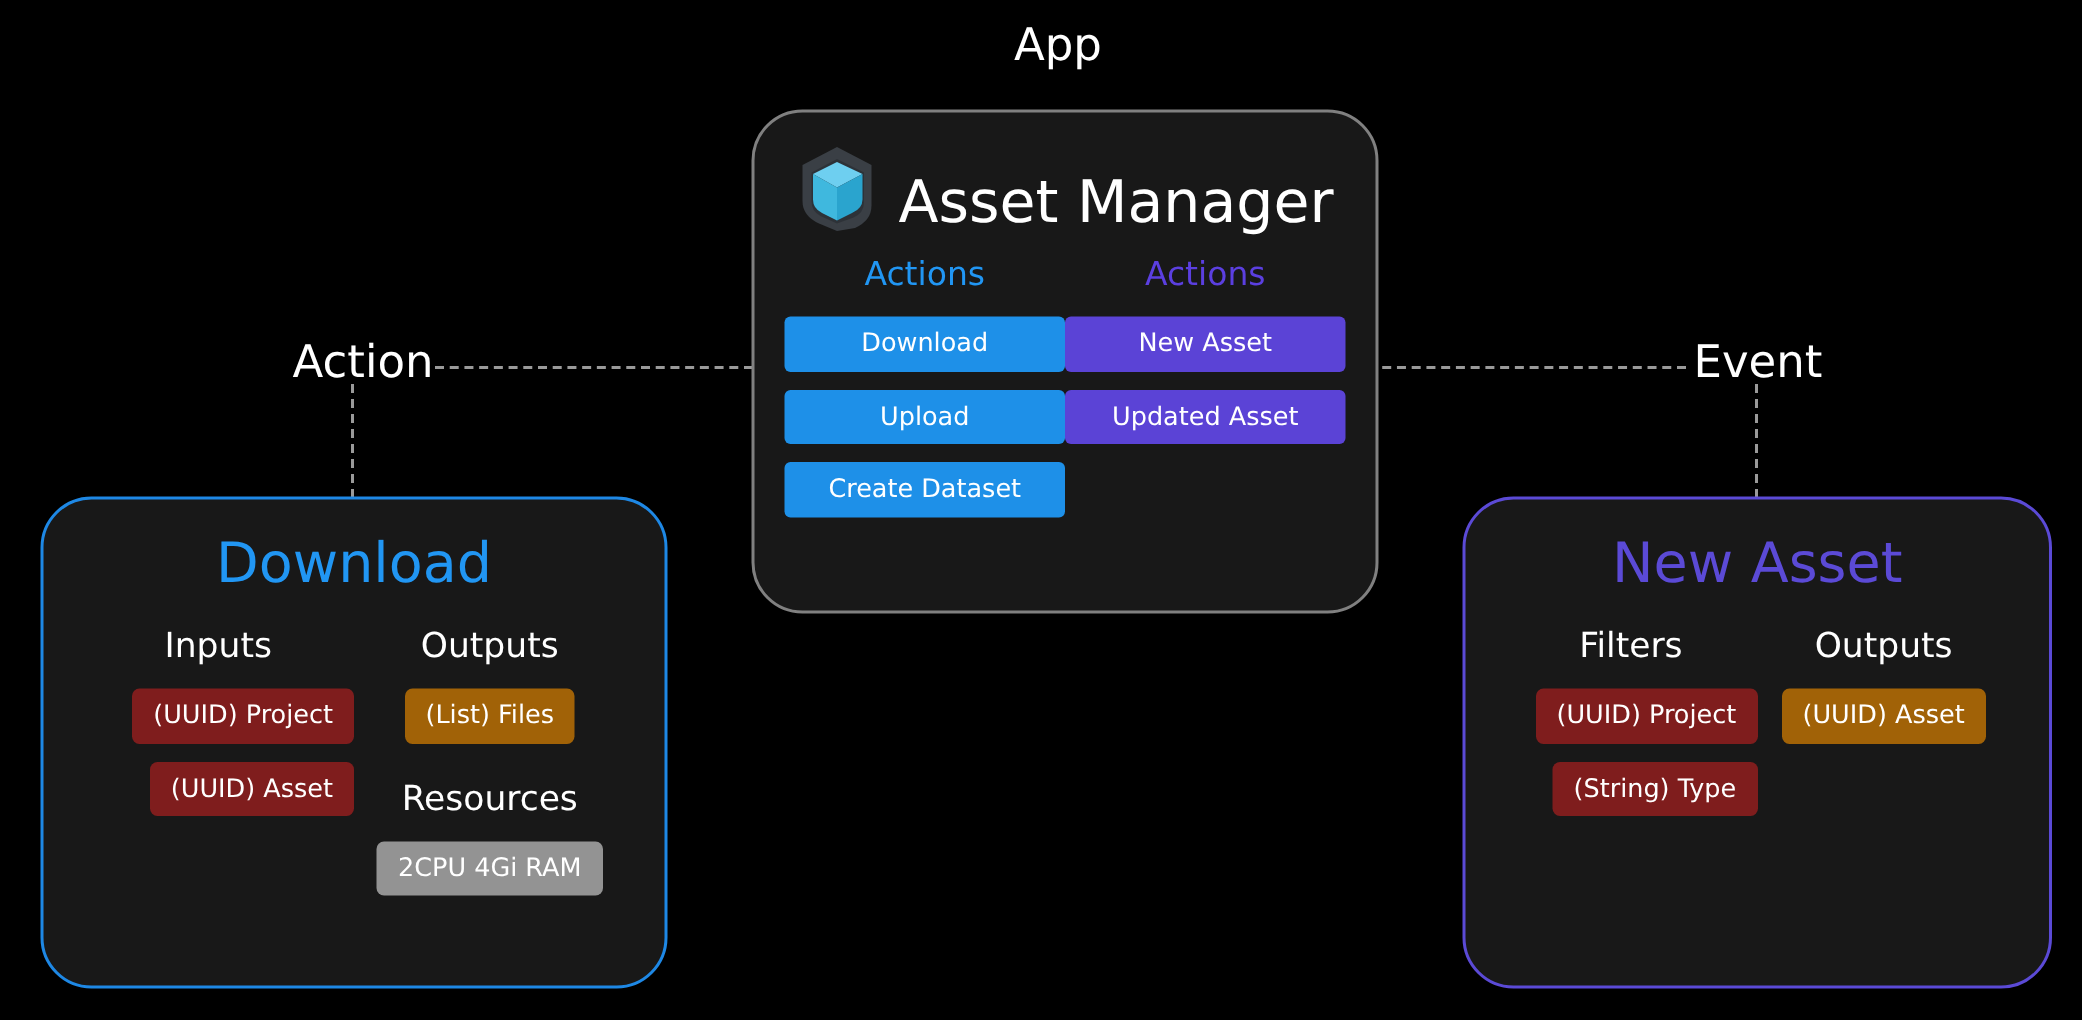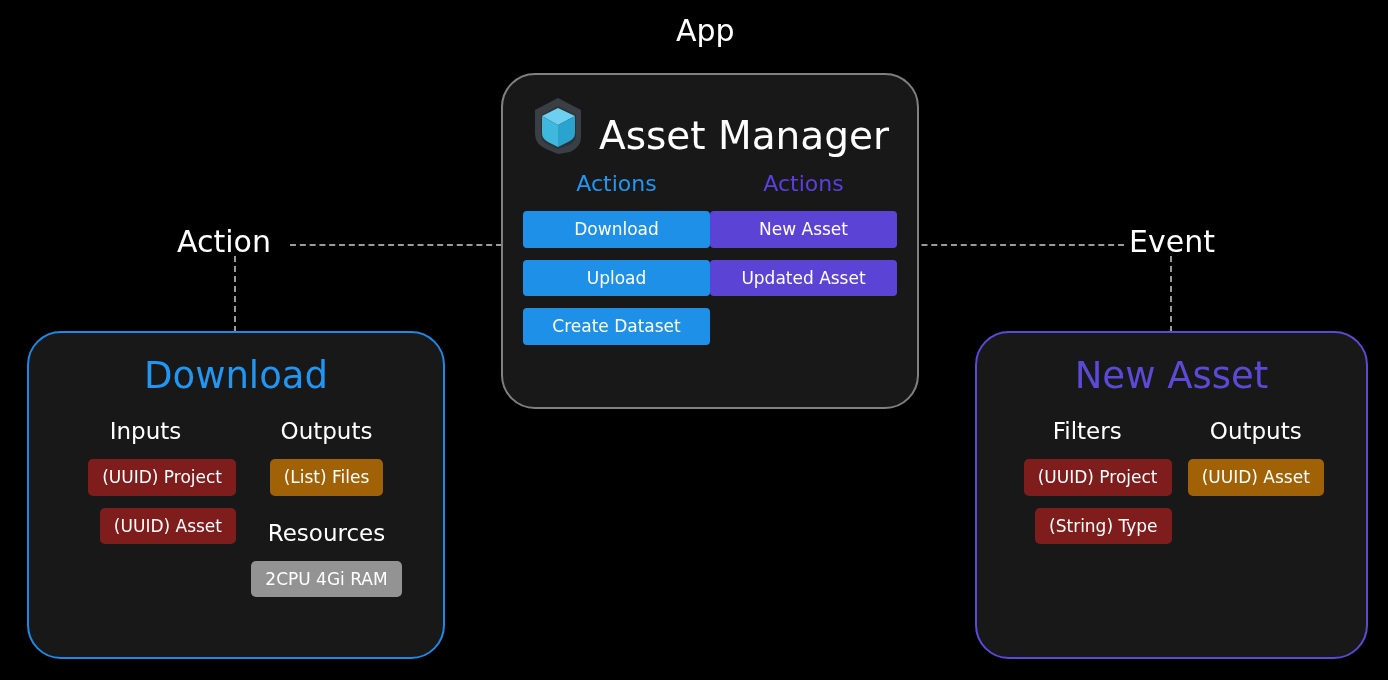--- a/index.html
+++ b/index.html
@@ -171,21 +171,21 @@
   .chip.pink { background: #a16207; }
   .chip.gray { background: #939393; }
 </style>
 </head>
 <body>
 
 <div class="stage">
 
   <div class="floating-label" style="left:676px; top:16px;">App</div>
 
-  <div class="floating-label" style="left:177px; top:227px;">Action</div>
+  <div class="floating-label" style="left:195px; top:227px;">Action</div>
 
   <div class="floating-label" style="left:1129px; top:227px;">Event</div>
 
   <div class="dash-h" style="left:290px; top:244px; width:212px;"></div>
   <div class="dash-v" style="left:234px; top:256px; height:76px;"></div>
 
   <div class="dash-h" style="left:892px; top:244px; width:232px;"></div>
   <div class="dash-v" style="left:1170px; top:256px; height:76px;"></div>
 
   <div class="app-box">

